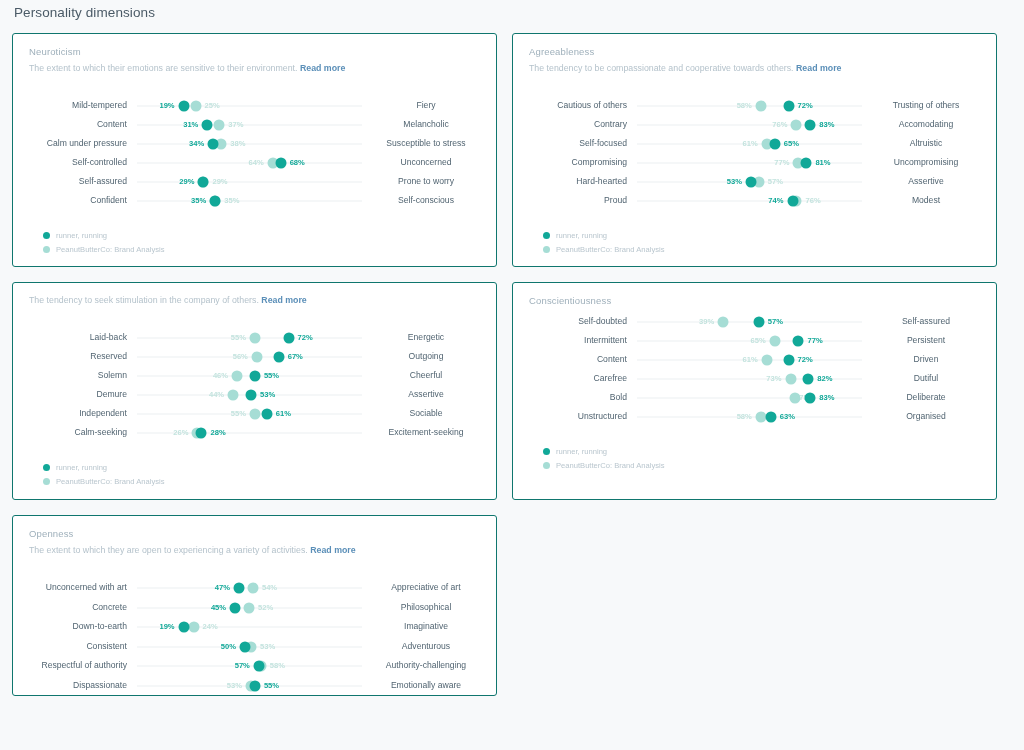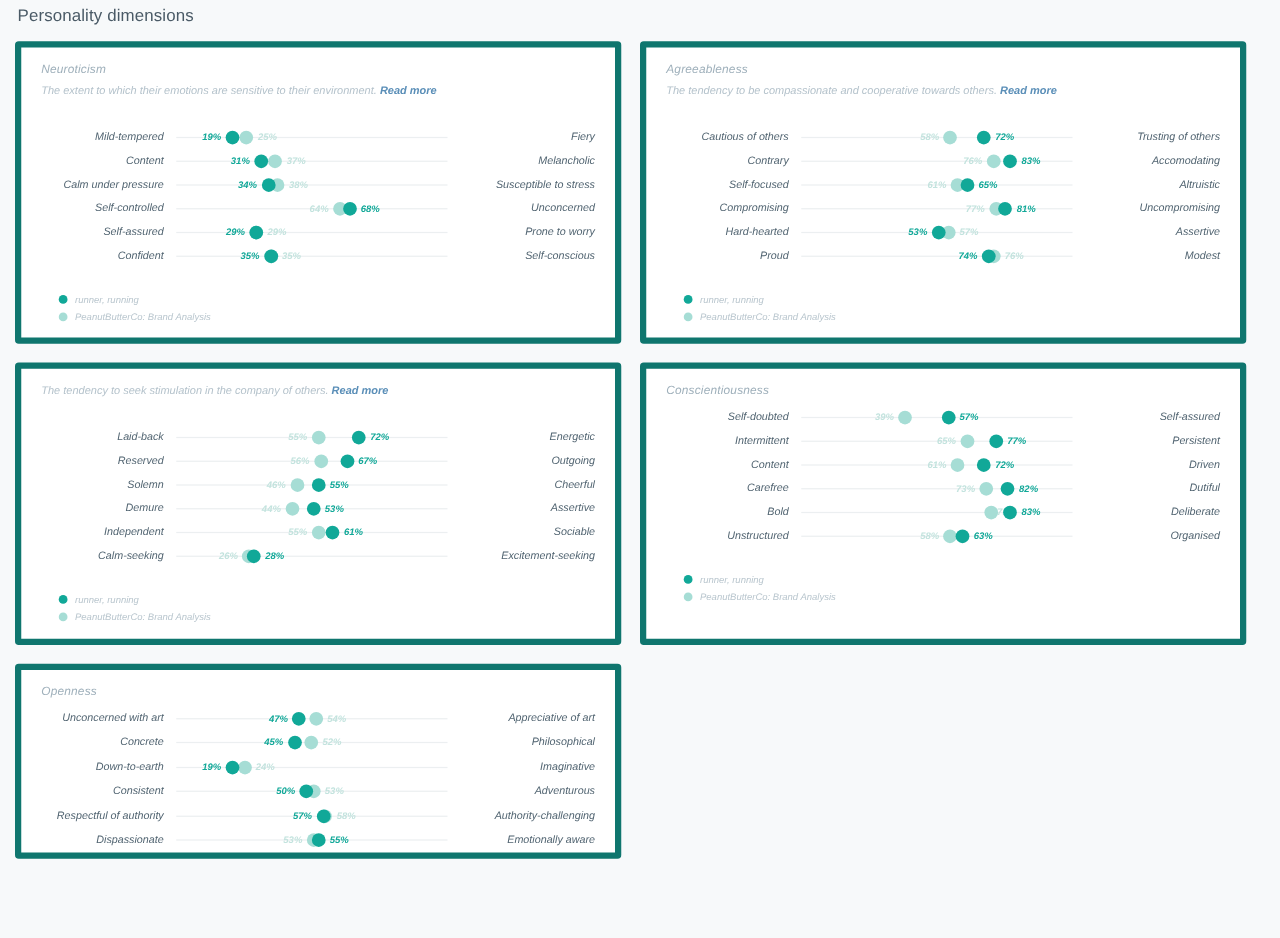--- a/index.html
+++ b/index.html
@@ -22,26 +22,25 @@
 
   .grid {
     position: absolute;
     left: 12px; top: 33px;
     width: 1000px;
   }
   .row { display: flex; gap: 15px; margin-bottom: 15px; }
 
   .card {
     background: #ffffff;
-    border: 5px solid #0f766e;
+    border: 1px solid #0f766e;
     border-radius: 3px;
     width: 485px;
     padding: 12px 16px 10px 16px;
     position: relative;
-    font-style: italic;
   }
   .card.openness { padding-bottom: 0; }
 
   .card-title {
     font-size: 9.5px;
     color: #9fb0bb;
     letter-spacing: .15px;
     margin: 0 0 6px 0;
     font-weight: normal;
   }
@@ -68,21 +67,21 @@
   .trait-left {
     width: 108px;
     text-align: right;
     font-size: 8.6px;
     color: #516471;
     padding-right: 10px;
     line-height: 1.15;
   }
   .trait-right {
     width: 118px;
-    text-align: right;
+    text-align: center;
     font-size: 8.6px;
     color: #516471;
     padding-left: 10px;
     line-height: 1.15;
   }
   .track {
     position: relative;
     flex: 1 1 auto;
     height: 19px;
   }
@@ -473,20 +472,21 @@
               <span class="legend-dot light"></span>
               <span>PeanutButterCo: Brand Analysis</span>
             </div>
           </div>
         </section>
     </div>
 
     <div class="row">
       <section class="card openness">
           <h3 class="card-title">Openness</h3>
+          <p class="card-desc"><span>The extent to which they are open to experiencing a variety of activities.</span> <a class="read-more">Read more</a></p>
           <div class="traits">
             <div class="trait" style="height: 19.5px;">
               <div class="trait-left">Unconcerned with art</div>
               <div class="track">
                 <div class="track-line"></div>
                 <div class="dot light" style="left: 51.52%;"></div>
                 <div class="dot dark" style="left: 45.36%;"></div>
                 <div class="val dark left" style="left: calc(45.36% - 9px);">47%</div>
                 <div class="val light" style="left: calc(51.52% + 9px);">54%</div>
               </div>

